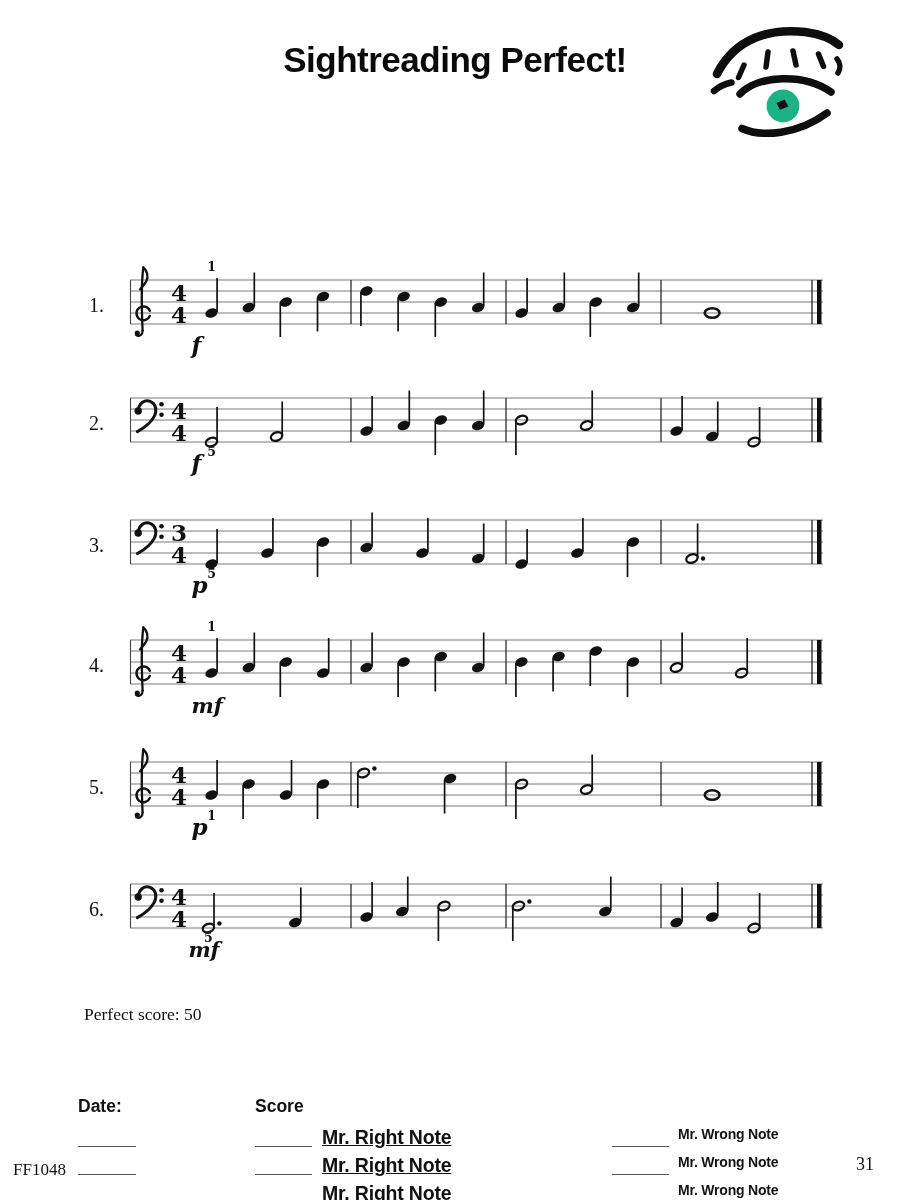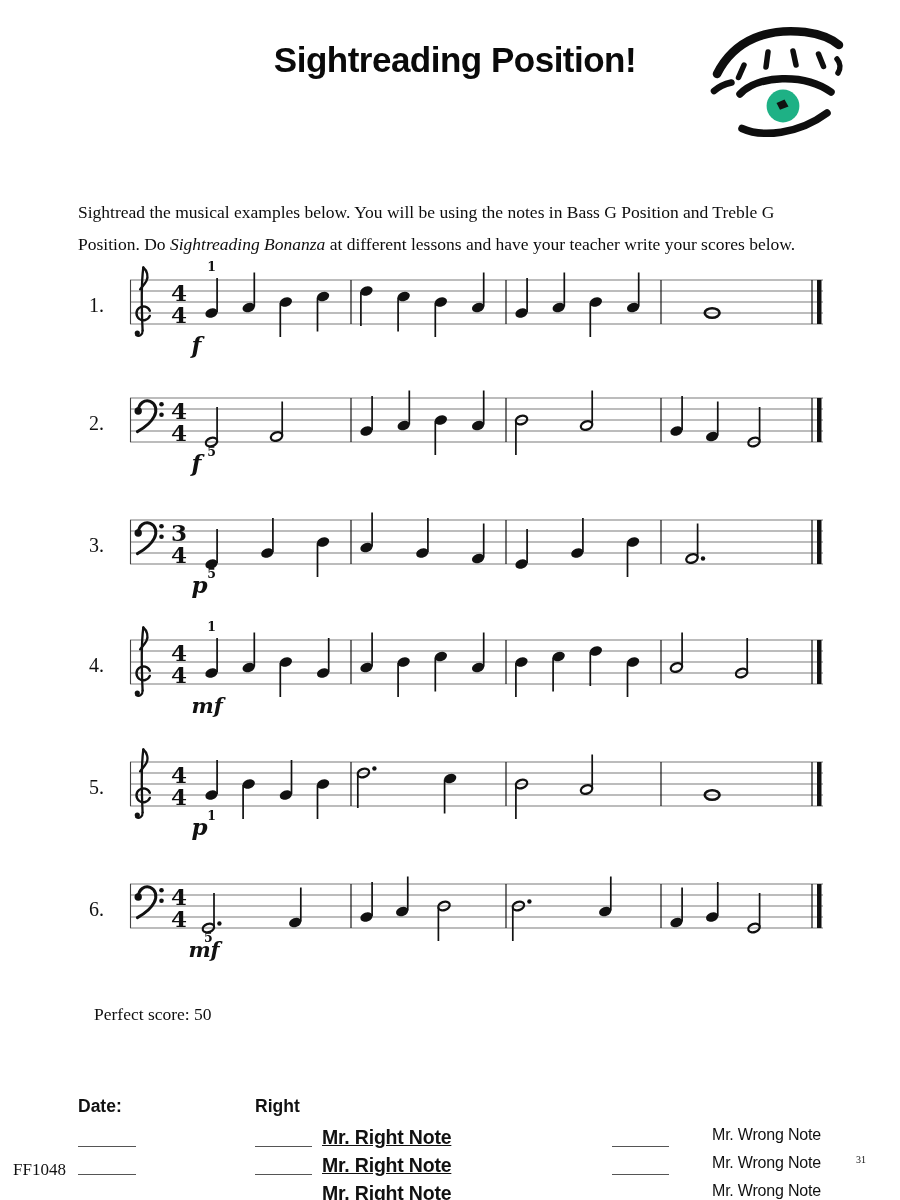--- a/index.html
+++ b/index.html
@@ -14,59 +14,58 @@
     font-size:35px;letter-spacing:-0.5px;color:#0a0a0a;
   }
   .eye{position:absolute;left:690px;top:16px;}
   .instructions{
     position:absolute;left:78px;top:178px;width:760px;
     font-size:17.5px;line-height:1.85;color:#0d0d0d;
   }
   .instructions .it{font-style:italic;}
   .score-area{position:absolute;left:0;top:0;width:900px;height:1000px;}
   .exercise-svg{position:absolute;left:0;width:900px;height:124px;}
-  .perfect-score{position:absolute;left:94px;top:1004px;font-size:17.5px;}
+  .perfect-score{position:absolute;left:84px;top:1004px;font-size:17.5px;}
   .log{position:absolute;left:0;top:1048px;width:900px;font-family:"Liberation Sans", sans-serif;margin-top:48px;}
   .log-head{position:relative;height:30px;}
   .date-label{position:absolute;left:78px;top:0;font-weight:bold;font-size:17.5px;}
   .score-label{position:absolute;left:255px;top:0;font-weight:bold;font-size:17.5px;}
   .log-row{position:relative;height:28px;}
   .blank{display:inline-block;border-bottom:1.7px solid #555;height:1px;vertical-align:baseline;}
   .date-blank{position:absolute;left:78px;top:19px;width:58px;}
   .score-blank{position:absolute;left:255px;top:19px;width:57px;}
   .right-label{position:absolute;left:322px;top:0px;font-weight:bold;font-size:19.5px;letter-spacing:-0.2px;text-decoration:underline;}
   .wrong-blank{position:absolute;left:612px;top:19px;width:57px;}
-  .wrong-label{position:absolute;left:712px;top:0px;font-weight:normal;font-size:16px;letter-spacing:-0.2px;}
+  .wrong-label{position:absolute;left:678px;top:0px;font-weight:bold;font-size:14px;letter-spacing:-0.2px;}
   .footer-left{position:absolute;left:13px;top:1160px;font-size:17px;}
-  .footer-right{position:absolute;left:856px;top:1154px;font-size:10px;}
+  .footer-right{position:absolute;left:856px;top:1154px;font-size:18px;}
 </style>
 </head>
 <body>
 
 <div class="page">
 
-  <div class="title">Sightreading Position!</div>
+  <div class="title">Sightreading Perfect!</div>
 
   <svg class="eye" width="200" height="132" viewBox="0 0 200 132">
     <g stroke="#0e0e0e" stroke-linecap="round" fill="none">
       <path d="M27,58 C45,22 80,12 115,16 C130,18 142,23 149,29" stroke-width="8.5"></path>
       <path d="M24,75 C29,70.5 35,68 41.5,66.5" stroke-width="6.5"></path>
       <path d="M54,49 L48.5,61.5" stroke-width="5.5"></path>
       <path d="M78,36 L76,51" stroke-width="5.5"></path>
       <path d="M103,35 L106,49" stroke-width="5.5"></path>
       <path d="M128.5,38 L133.5,50.5" stroke-width="5.5"></path>
       <path d="M147,43 C150.5,47 150.8,52.5 148,57" stroke-width="5.5"></path>
       <path d="M50,78 C68,59 114,57 141,76" stroke-width="7.5"></path>
       <path d="M52,112.5 C72,121.5 108,118.5 137,97" stroke-width="7.5"></path>
     </g>
     <circle cx="93" cy="90" r="16.4" fill="#1eb185"></circle>
     <path d="M86.5,87 L94.5,83.5 L98.5,90.5 L90,93.8 Z" fill="#111"></path>
   </svg>
 
-  <p class="instructions"><span>Sightread the musical examples below. You will be using the notes in Bass G Position and Treble G Position. Do </span><span class="it">Sightreading Bonanza</span><span> at different lessons and have your teacher write your scores below.</span></p>
 
   <div class="score-area" id="score-area">
       <svg class="exercise-svg" width="900" height="124" style="top: 235px;">
         <text x="104" y="77" text-anchor="end" fill="#111" font-family="&quot;Liberation Serif&quot;, serif" font-size="20">1.</text>
         <g>
           <line x1="130" y1="45" x2="823" y2="45" stroke="#7b7b7b" stroke-width="1.1"></line>
           <line x1="130" y1="56" x2="823" y2="56" stroke="#7b7b7b" stroke-width="1.1"></line>
           <line x1="130" y1="67" x2="823" y2="67" stroke="#7b7b7b" stroke-width="1.1"></line>
           <line x1="130" y1="78" x2="823" y2="78" stroke="#7b7b7b" stroke-width="1.1"></line>
           <line x1="130" y1="89" x2="823" y2="89" stroke="#7b7b7b" stroke-width="1.1"></line>
@@ -515,21 +514,21 @@
         <text x="208.4" y="103" text-anchor="middle" fill="#111" font-family="&quot;DejaVu Serif&quot;, serif" font-weight="bold" font-size="12.5">5</text>
         <text x="188.4" y="118" fill="#111" font-family="&quot;DejaVu Serif&quot;, serif" font-style="italic" font-weight="bold" font-size="21">mf</text>
       </svg>
     </div>
 
   <div class="perfect-score">Perfect score: 50</div>
 
   <div class="log">
     <div class="log-head">
       <span class="date-label">Date:</span>
-      <span class="score-label">Right</span>
+      <span class="score-label">Score</span>
     </div>
     <div class="log-row">
       <span class="blank date-blank"></span>
       <span class="blank score-blank"></span>
       <span class="right-label">Mr. Right Note</span>
       <span class="blank wrong-blank"></span>
       <span class="wrong-label">Mr. Wrong Note</span>
     </div>
     <div class="log-row">
       <span class="blank date-blank"></span>

